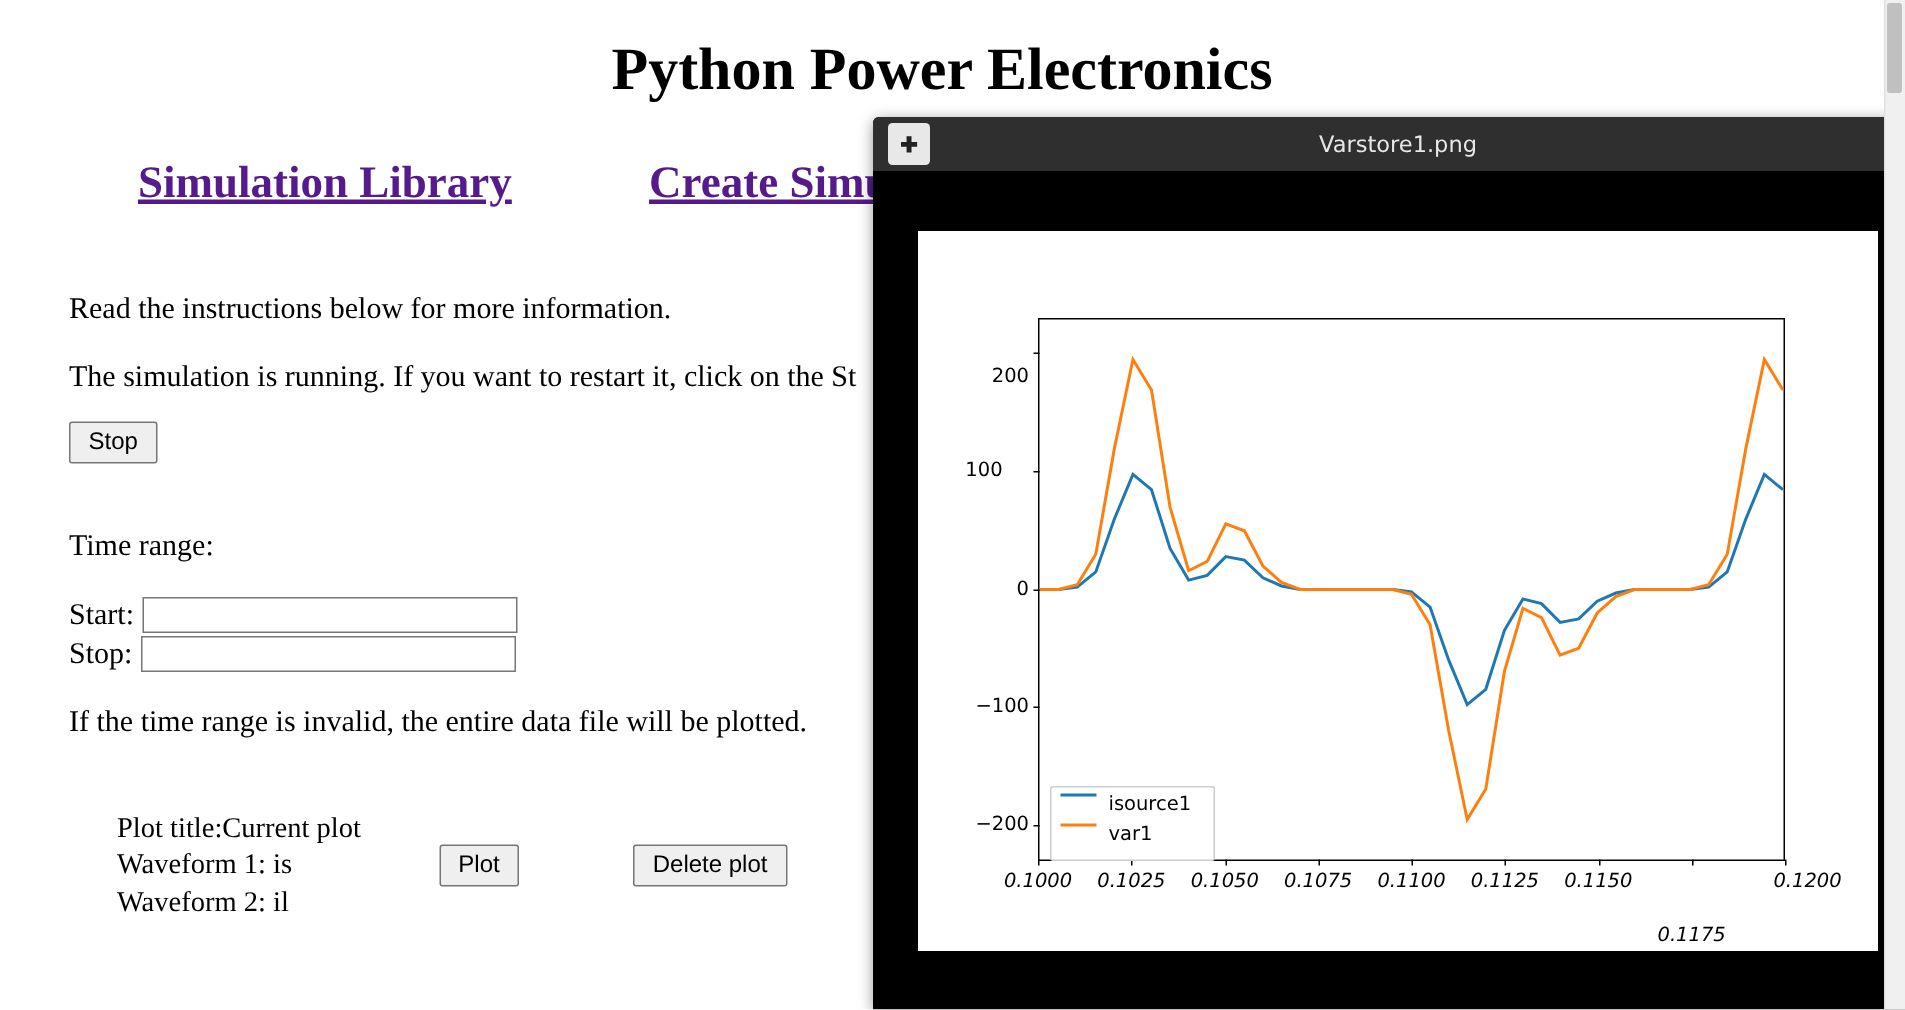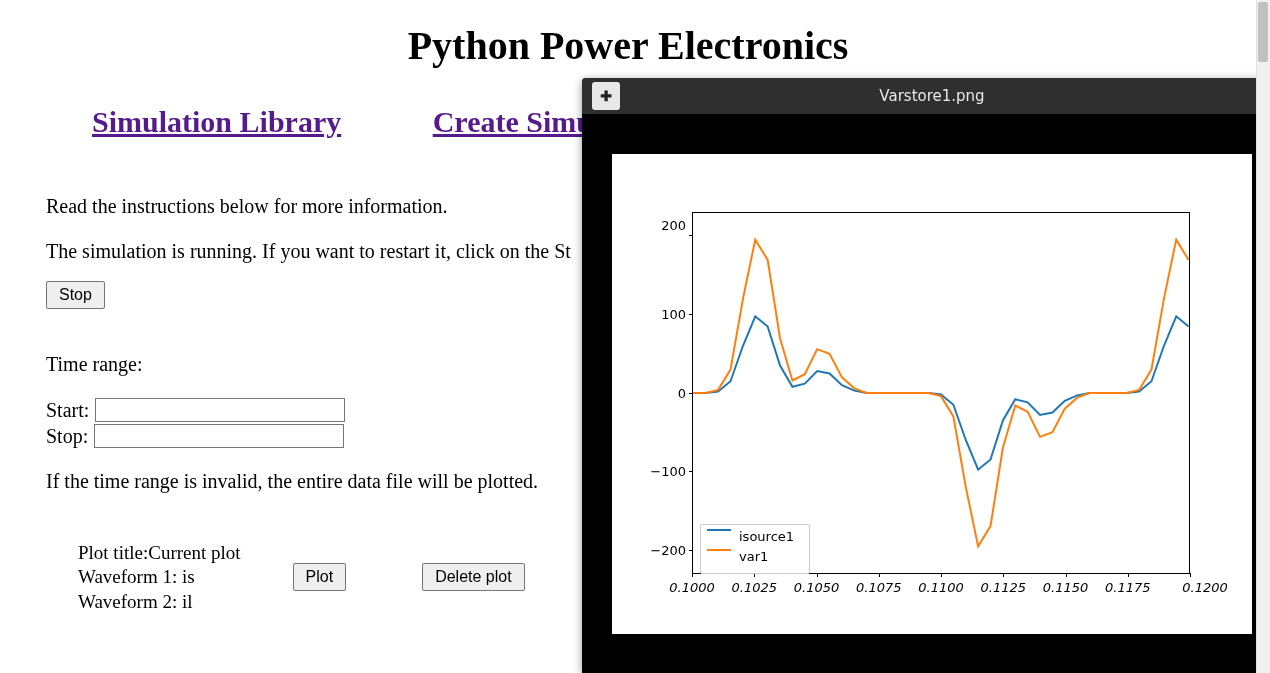--- a/index.html
+++ b/index.html
@@ -301,41 +301,41 @@
               <path d="M0.00 181.00 L12.45 181.00 L24.90 177.85 L37.35 157.39 L49.80 86.57 L62.25 26.76 L74.70 47.22 L87.15 125.91 L99.60 168.41 L112.05 162.11 L124.50 136.93 L136.95 141.65 L149.40 165.26 L161.85 176.28 L174.30 181.00 L186.75 181.00 L199.20 181.00 L211.65 181.00 L224.10 181.00 L236.55 181.00 L249.00 184.15 L261.45 204.61 L273.90 275.43 L286.35 335.24 L298.80 314.78 L311.25 236.09 L323.70 193.59 L336.15 199.89 L348.60 225.07 L361.05 220.35 L373.50 196.74 L385.95 185.72 L398.40 181.00 L410.85 181.00 L423.30 181.00 L435.75 181.00 L448.20 177.85 L460.65 157.39 L473.10 86.57 L485.55 26.76 L498.00 47.22" fill="none" stroke="#ff7f0e" stroke-width="2"></path>
             </svg>
         </div>
         <div class="yticks">
             <div class="ytick" style="top: 338.391px;">−200</div>
             <div class="tickmark-y" style="top: 338.391px;"></div>
             <div class="ytick" style="top: 259.696px;">−100</div>
             <div class="tickmark-y" style="top: 259.696px;"></div>
             <div class="ytick" style="top: 181px;">0</div>
             <div class="tickmark-y" style="top: 181px;"></div>
-            <div class="ytick" style="top: 102.304px;">100</div>
+            <div class="ytick" style="top: 102.304px; text-align: center;">100</div>
             <div class="tickmark-y" style="top: 102.304px;"></div>
-            <div class="ytick" style="top: 13px;">200</div>
+            <div class="ytick" style="top: 39px;">200</div>
             <div class="tickmark-y" style="top: 23.6087px;"></div>
           </div>
         <div class="xticks">
             <div class="xtick" style="left: 0px;">0.1000</div>
             <div class="tickmark-x" style="left: 0px;"></div>
             <div class="xtick" style="left: 62.25px;">0.1025</div>
             <div class="tickmark-x" style="left: 62.25px;"></div>
             <div class="xtick" style="left: 124.5px;">0.1050</div>
             <div class="tickmark-x" style="left: 124.5px;"></div>
             <div class="xtick" style="left: 186.75px;">0.1075</div>
             <div class="tickmark-x" style="left: 186.75px;"></div>
             <div class="xtick" style="left: 249px;">0.1100</div>
             <div class="tickmark-x" style="left: 249px;"></div>
             <div class="xtick" style="left: 311.25px;">0.1125</div>
             <div class="tickmark-x" style="left: 311.25px;"></div>
             <div class="xtick" style="left: 373.5px;">0.1150</div>
             <div class="tickmark-x" style="left: 373.5px;"></div>
-            <div class="xtick" style="left: 435.75px;">0.1175</div>
+            <div class="xtick" style="left: 435.75px; margin-top: 36px;">0.1175</div>
             <div class="tickmark-x" style="left: 435.75px;"></div>
             <div class="xtick" style="left: 484px; margin-left: 29px;">0.1200</div>
             <div class="tickmark-x" style="left: 498px;"></div>
           </div>
         <div class="legend-box">
             <div class="legend-row">
               <div class="legend-swatch" style="background: rgb(31, 119, 180);"></div>
               <span>isource1</span>
             </div>
             <div class="legend-row">

